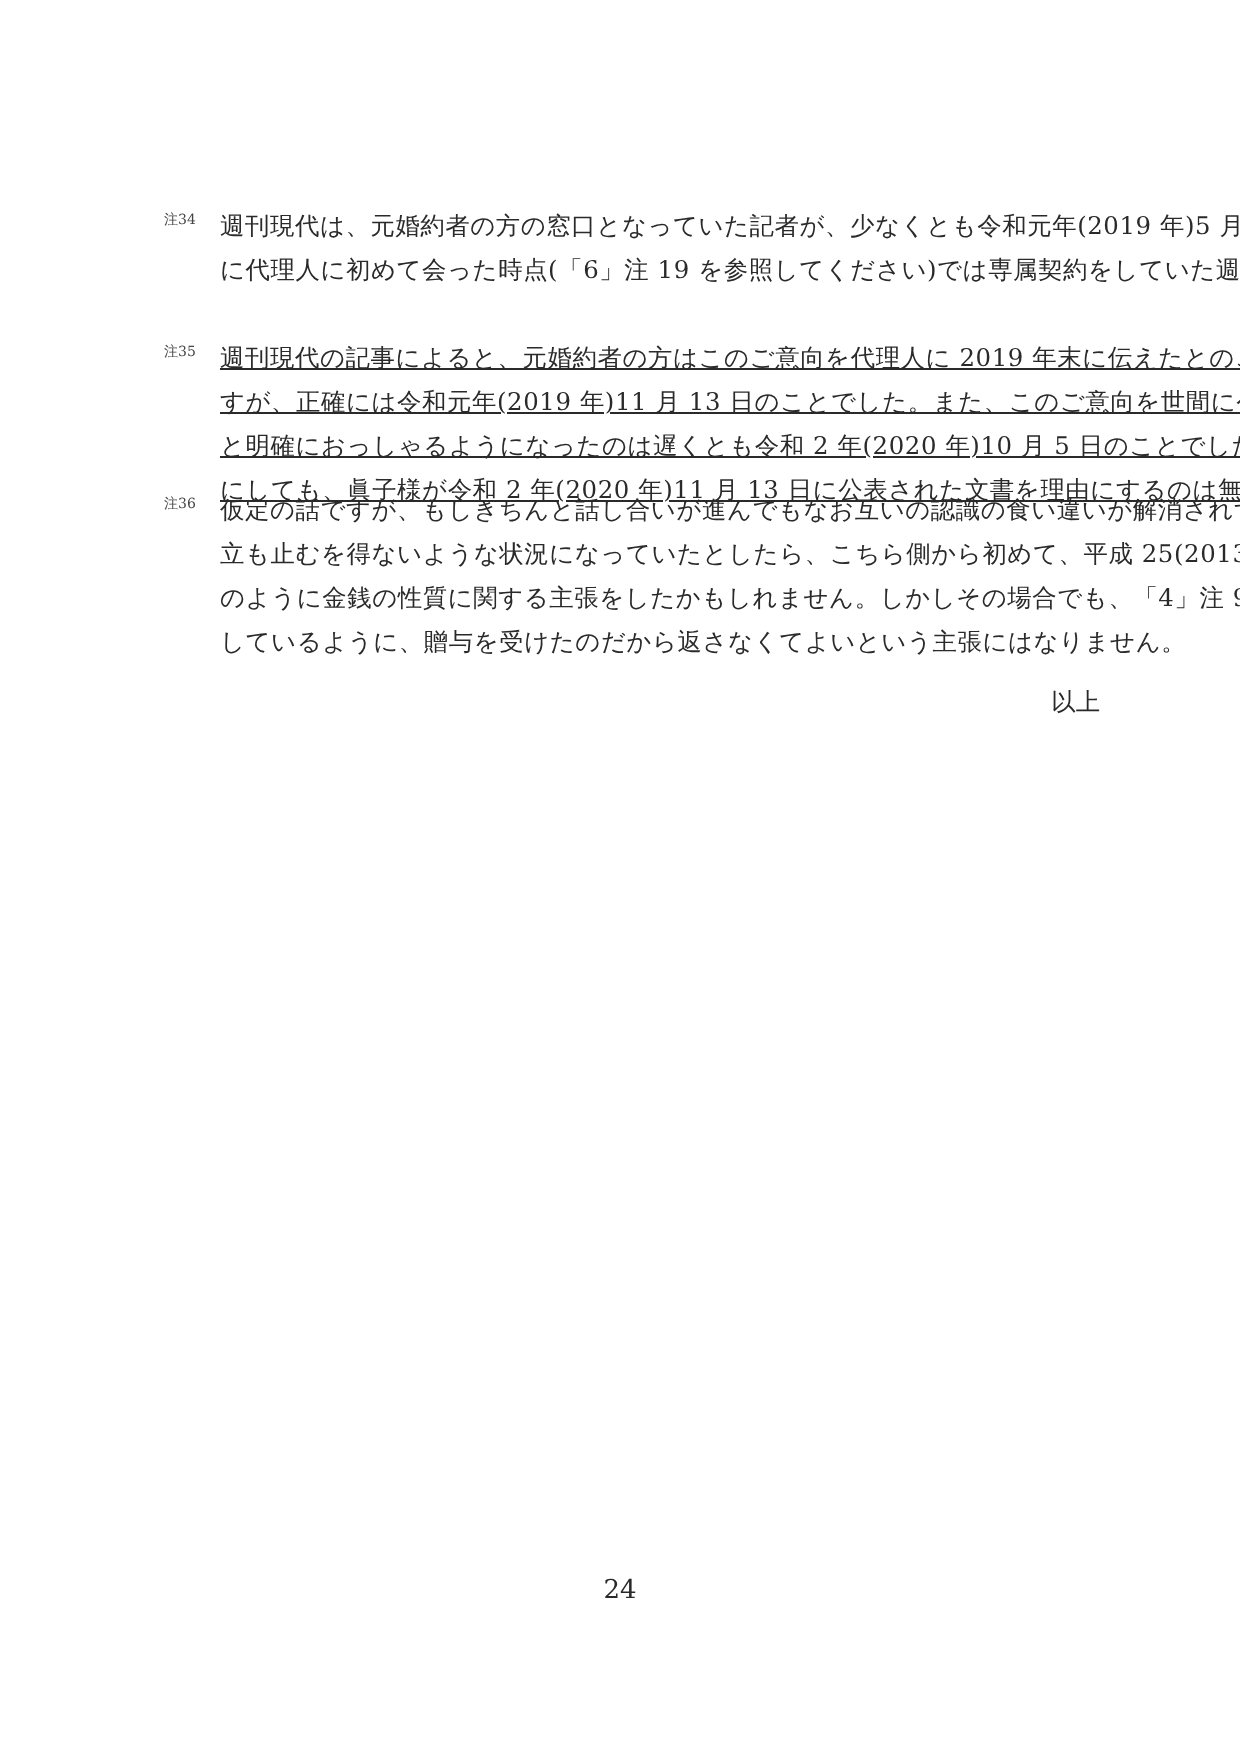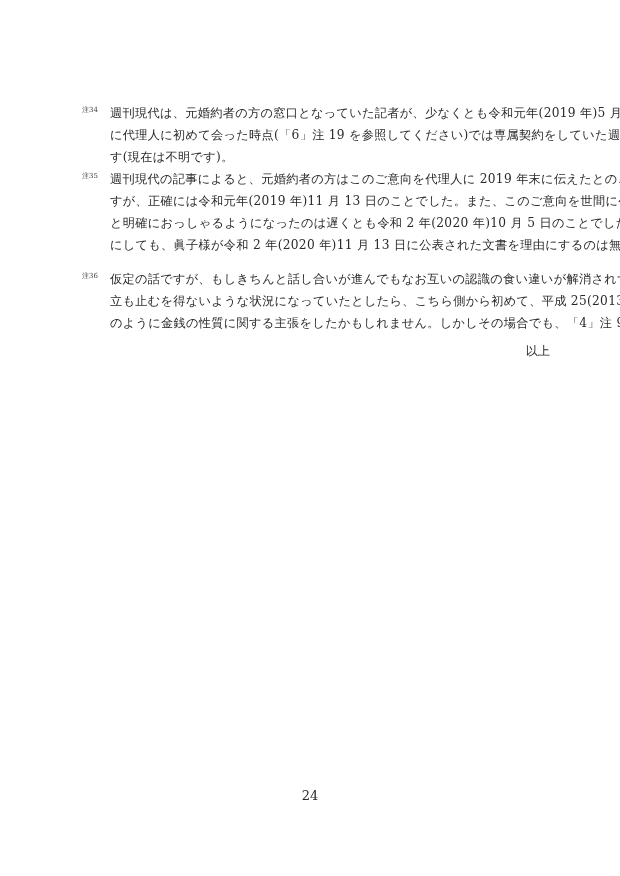--- a/index.html
+++ b/index.html
@@ -11,53 +11,53 @@
     .note {
       position: absolute; left: 110px; width: 442px;
       font-size: 12.2px; line-height: 22px; letter-spacing: 0.3px;
     }
     .note .line { display: block; white-space: nowrap; height: 22px; }
     .marker {
       position: absolute; left: -28px; top: -3px; font-size: 7px; color: #444; letter-spacing: 0;
       white-space: nowrap;
     }
     #n34 { top: 102px; }
-    #n35 { top: 168px; }
-    #n36 { top: 268px; }
+    #n35 { top: 168px; text-decoration: underline; }
+    #n36 { top: 244px; }
     .closing {
       position: absolute; top: 340px; right: 70px; font-size: 12.2px; line-height: 22px;
     }
     .page-number {
       position: absolute; top: 788px; left: 0; width: 620px; text-align: center;
       font-size: 13px;
     }
   </style>
 </head>
 <body>
 
 <div class="page">
 
   <div class="note" id="n34">
     <span class="marker">注34</span>
     <span class="line">週刊現代は、元婚約者の方の窓口となっていた記者が、少なくとも令和元年(2019 年)5 月 8 日</span>
     <span class="line">に代理人に初めて会った時点(「6」注 19 を参照してください)では専属契約をしていた週刊誌で</span>
-    <span class="line">す(現在は不明です)。</span>
   </div>
 
   <div class="note" id="n35">
     <span class="marker">注35</span>
     <span class="line">週刊現代の記事によると、元婚約者の方はこのご意向を代理人に 2019 年末に伝えたとのことで</span>
     <span class="line">すが、正確には令和元年(2019 年)11 月 13 日のことでした。また、このご意向を世間に公表する</span>
     <span class="line">と明確におっしゃるようになったのは遅くとも令和 2 年(2020 年)10 月 5 日のことでした。いずれ</span>
     <span class="line">にしても、眞子様が令和 2 年(2020 年)11 月 13 日に公表された文書を理由にするのは無理があり</span>
   </div>
 
   <div class="note" id="n36">
     <span class="marker">注36</span>
     <span class="line">仮定の話ですが、もしきちんと話し合いが進んでもなお互いの認識の食い違いが解消されず対</span>
     <span class="line">立も止むを得ないような状況になっていたとしたら、こちら側から初めて、平成 25(2013 年)8 月</span>
     <span class="line">のように金銭の性質に関する主張をしたかもしれません。しかしその場合でも、「4」注 9 で説明</span>
+    <span class="line">しているように、贈与を受けたのだから返さなくてよいという主張にはなりません。</span>
   </div>
 
   <div class="closing">以上</div>
 
   <div class="page-number">24</div>
 </div>
 
 </body></html>

